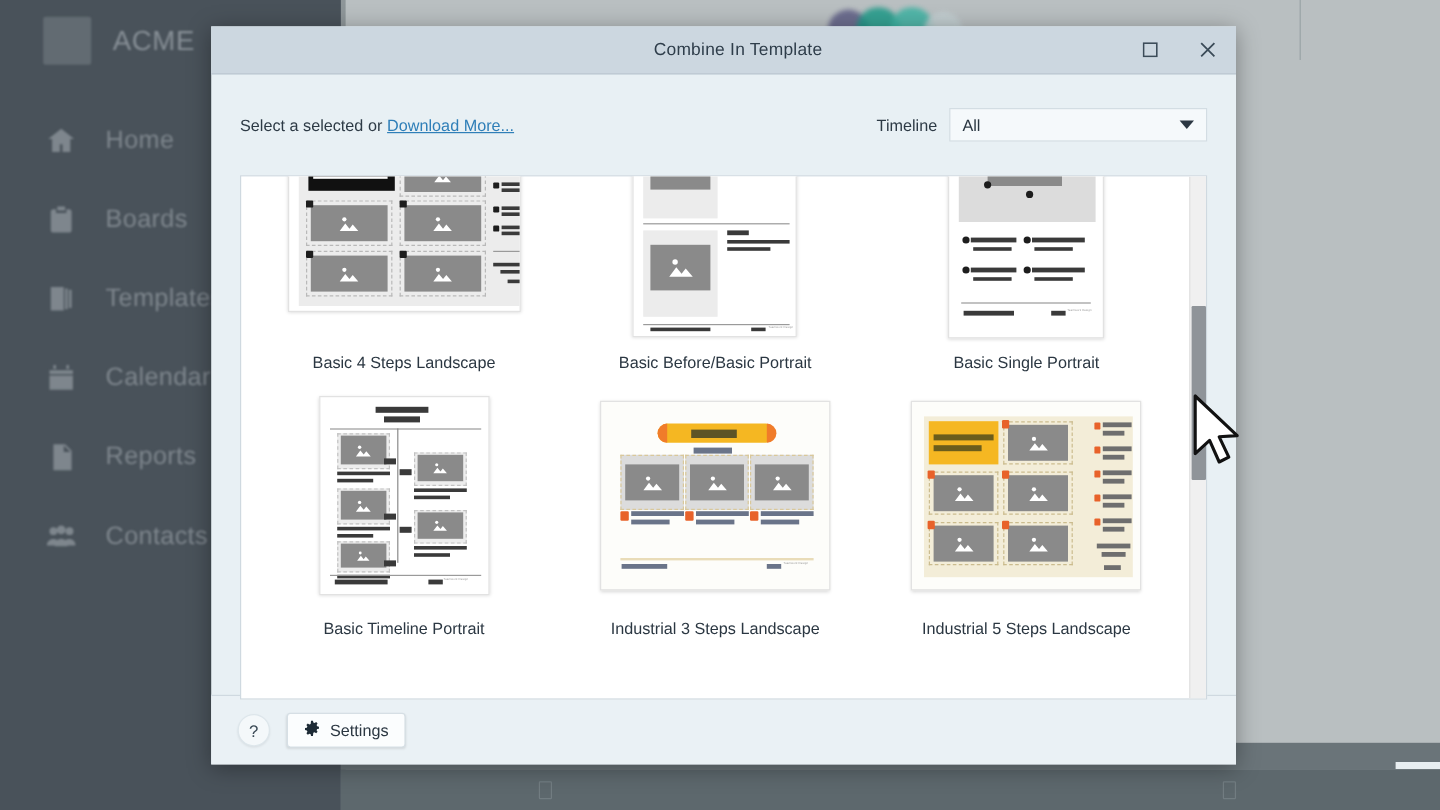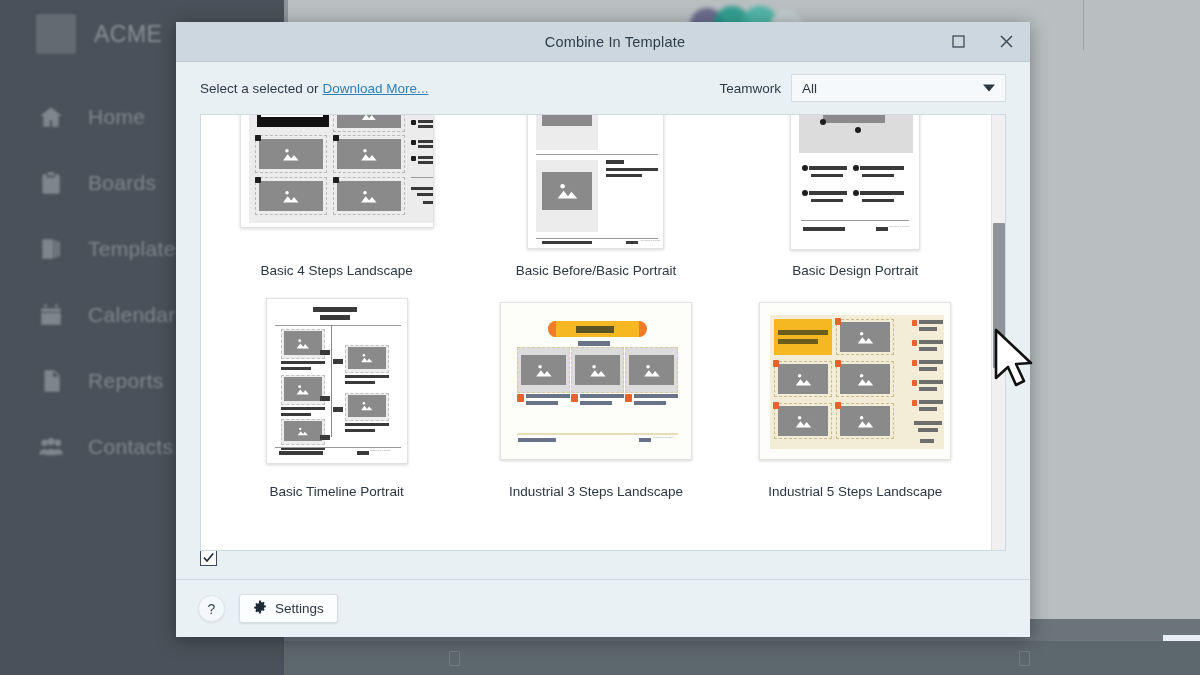--- a/index.html
+++ b/index.html
@@ -57,21 +57,21 @@
   #bottom-strip .pd1 { left: 165px; }
   #bottom-strip .pd2 { left: 735px; }
   #bottom-bar-2 { position:absolute; left:284px; bottom:34px; right:0; height:22px; background:#6a7479; }
   #bottom-white { position:absolute; left:1163px; bottom:34px; width:37px; height:6px; background:#e8eef1; }
 
   
   #dialog {
     position: absolute; left: 176px; top: 22px; width: 854px; height: 615px;
     background: #e8f0f4;
     box-shadow: 0 3px 18px rgba(0,0,0,.35);
-    display: flex; flex-direction: column;
+    display: flex; flex-direction: column; gap: 16px;
   }
   #titlebar {
     height: 40px; background: #ccd7e0;
     display: flex; align-items: center; position: relative; flex: 0 0 40px;
     border-bottom: 1px solid #bcc8d2;
   }
   #titlebar .title {
     flex: 1; text-align: center; font-size: 14.5px; color: #2e3d4a;
     letter-spacing: .2px; padding-left: 120px;
   }
@@ -293,21 +293,21 @@
       <svg width="15" height="15" viewBox="0 0 15 15">
           <path d="M2 2 13 13M13 2 2 13" stroke="#3b4b58" stroke-width="1.5" fill="none"></path>
         </svg>
     </div>
   </div>
 
   <div id="dialog-header">
     <span id="select-label">Select a selected or</span>
     <a id="download-more">Download More...</a>
     <div id="header-right">
-      <span id="category-label">Teamwork</span>
+      <span id="category-label">Timeline</span>
       <div id="category-select">
         <span>All</span>
         <span class="caret"></span>
       </div>
     </div>
   </div>
 
   <div id="panel-wrap">
     <div id="panel">
       <div id="grid">
@@ -438,21 +438,21 @@
               <div class="bar" style="left:20px;top:128px;width:32px;height:3px"></div>
               <div class="dot" style="left:62px;top:119px;width:6px;height:6px;border-radius:50%"></div>
               <div class="bar" style="left:69px;top:120px;width:44px;height:3.5px"></div>
               <div class="bar" style="left:71px;top:128px;width:32px;height:3px"></div>
               <div class="hr" style="left:10px;top:149px;width:108px"></div>
               <div class="bar" style="left:12px;top:156px;width:42px;height:3.5px"></div>
               <div class="bar" style="left:85px;top:156px;width:12px;height:3.5px"></div>
               <div class="logo-mark" style="left:98px;top:154px">Teamwork Design</div>
             </div>
           </div>
-          <div class="cap">Basic Design Portrait</div>
+          <div class="cap">Basic Single Portrait</div>
         </div>
 
         <div class="cell">
           <div class="thumb-box">
             <div class="thumb" style="width:142px;height:166px">
               <div class="bar" style="left:46px;top:8px;width:44px;height:5px"></div>
               <div class="bar" style="left:53px;top:16px;width:30px;height:5px"></div>
               <div class="hr" style="left:8px;top:26px;width:126px"></div>
               <div class="bar mid" style="left:64px;top:26px;width:1.5px;height:112px;background:#8a8a8a"></div>
 

